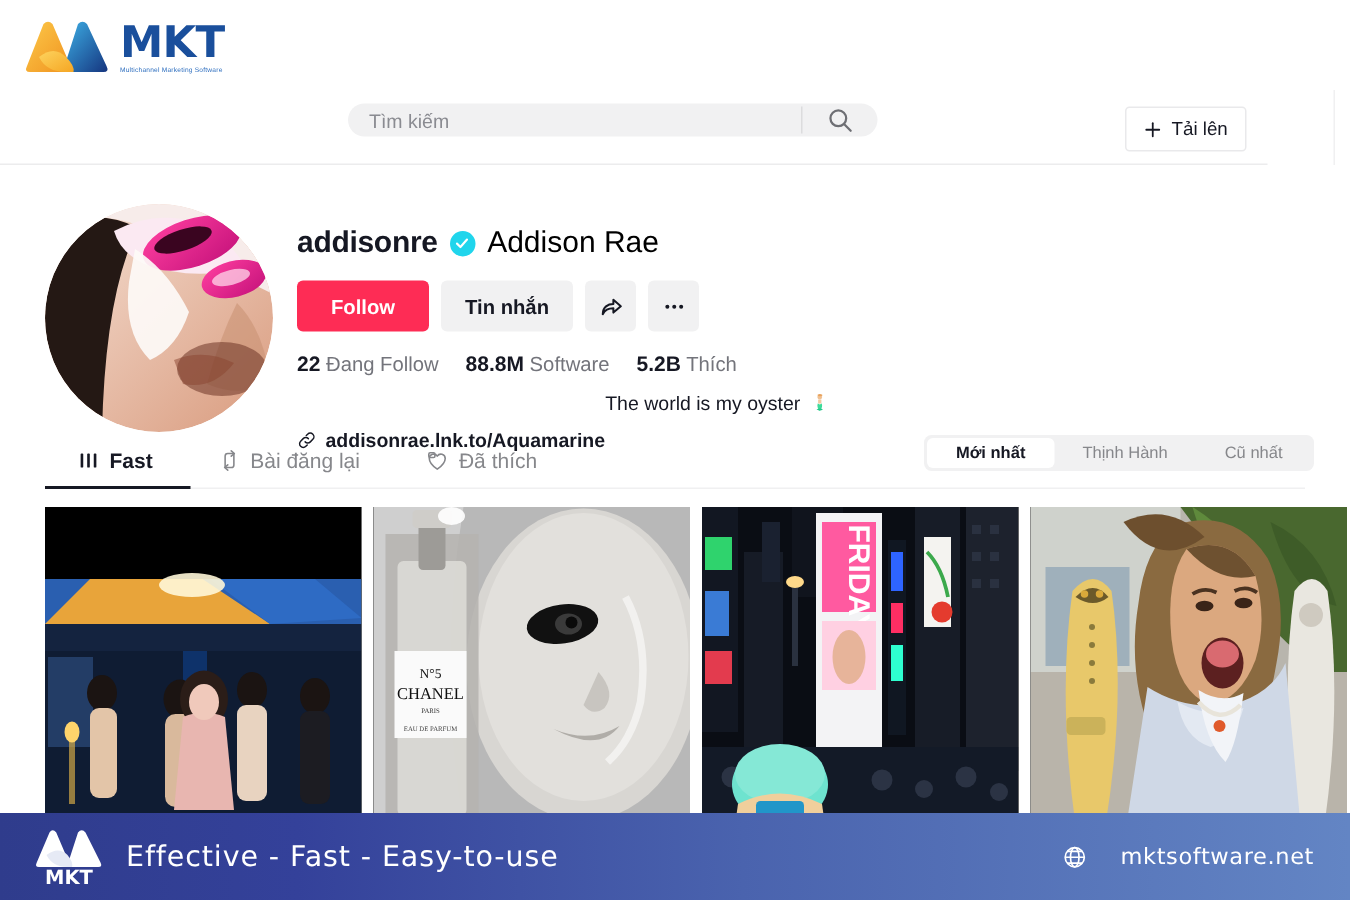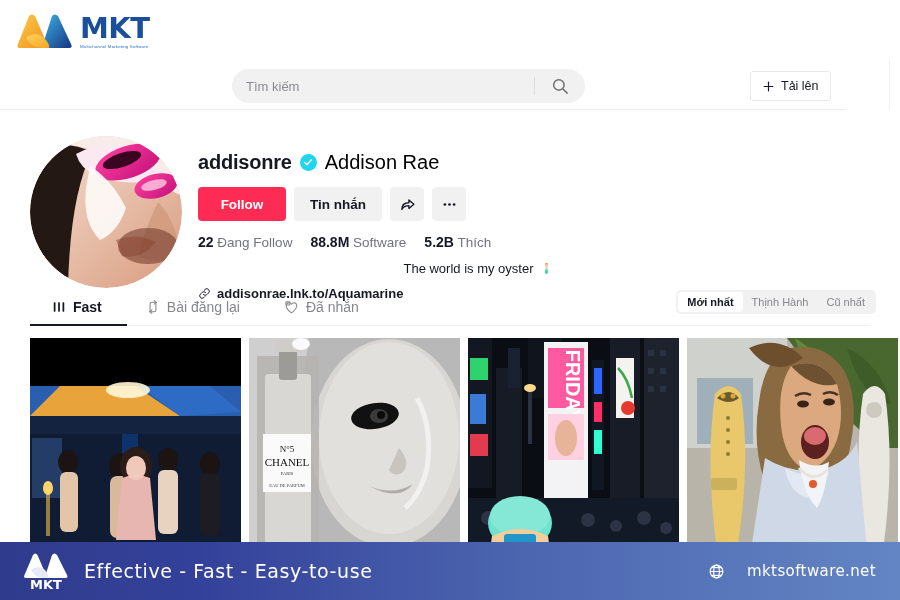--- a/index.html
+++ b/index.html
@@ -27,21 +27,21 @@
     font-size: 29px; font-weight: bold; letter-spacing: -0.5px;
     color: #1a4f9c;
     font-family: "DejaVu Sans", sans-serif;
   }
   .brand-tag {
     font-size: 4.4px; color: #2f6fbf; letter-spacing: .15px; margin-top: 2px;
     font-family: "Liberation Sans", sans-serif;
   }
   .searchbox {
     position: absolute; left: 232px; top: 69px;
-    width: 353px; height: 34px;
+    width: 353px; height: 22px;
     background: #f1f1f2; border-radius: 92px;
     display: flex; align-items: center;
   }
   .searchbox input {
     flex: 1;
     border: none; outline: none; background: transparent;
     padding: 0 14px;
     font-size: 13px; color: #161823;
     font-family: "Liberation Sans", sans-serif;
   }
@@ -142,21 +142,21 @@
   .tabs-divider {
     position: absolute; left: 30px; top: 35px; width: 840px; height: 1px;
     background: #f0f0f1;
   }
   .sortbar {
     position: absolute; right: 24px; top: 0;
     display: flex; align-items: center;
     background: #f1f1f2; border-radius: 5px; padding: 2px; height: 24px;
   }
   .sort-item {
-    padding: 0 9px; height: 20px; line-height: 20px;
+    padding: 0 19px; height: 20px; line-height: 20px;
     font-size: 11px; color: #86878b; border-radius: 4px; cursor: pointer;
     font-family: "Liberation Sans", sans-serif;
   }
   .sort-item.active {
     background: #fff; color: #161823; font-weight: bold;
   }
 
   
   .grid {
     position: absolute; left: 30px; top: 338px;
@@ -363,21 +363,21 @@
           <path d="M17 4 V17 a3 3 0 0 1 -3 3 h-7"></path>
             <polyline points="10,17 6.5,20 10,23"></polyline>
         </svg>
         <span>Bài đăng lại</span>
       </div>
       <div class="tab">
         <svg width="15" height="15" viewBox="0 0 24 24" fill="none" stroke="#86878b" stroke-width="1.7" stroke-linecap="round" stroke-linejoin="round">
           <path d="M12 20.5 S3.5 14.5 3.5 9 a4.6 4.6 0 0 1 8.5 -2.4 A4.6 4.6 0 0 1 20.5 9 c0 5.5 -8.5 11.5 -8.5 11.5 z"></path>
           <rect x="3" y="3" width="6.5" height="5" rx="1.4"></rect>
         </svg>
-        <span>Đã nhắn</span>
+        <span>Đã thích</span>
       </div>
     </div>
     <div class="tab-underline"></div>
 
     <div class="sortbar">
       <div class="sort-item active">Mới nhất</div>
       <div class="sort-item">Thịnh Hành</div>
       <div class="sort-item">Cũ nhất</div>
     </div>
   </div>

